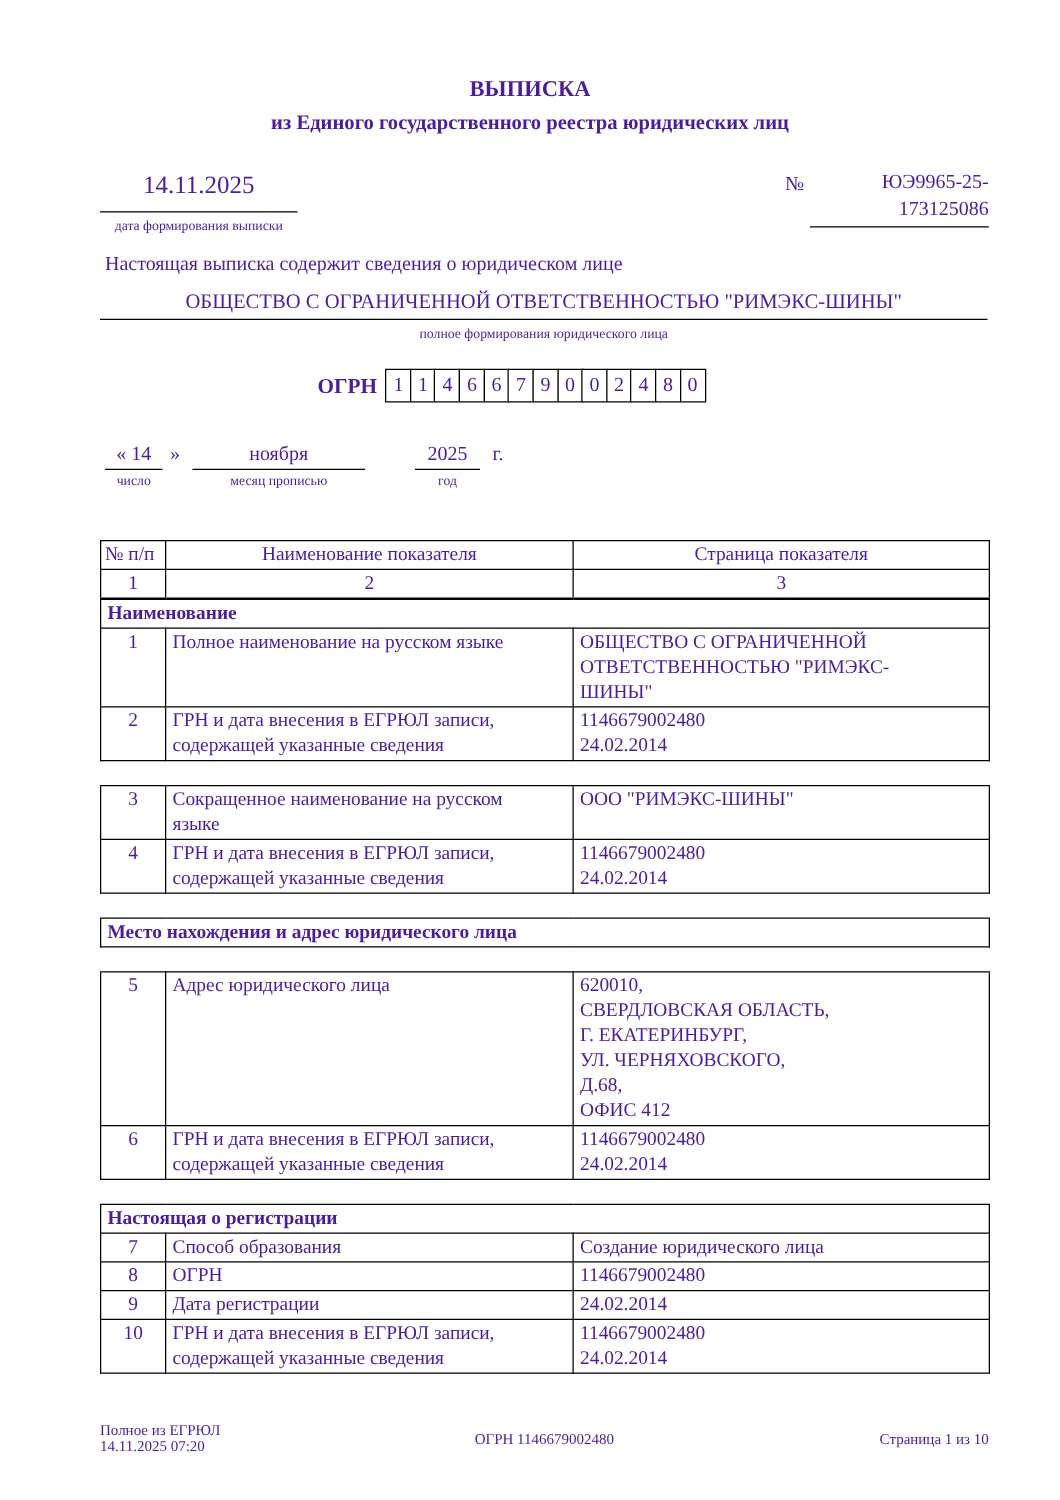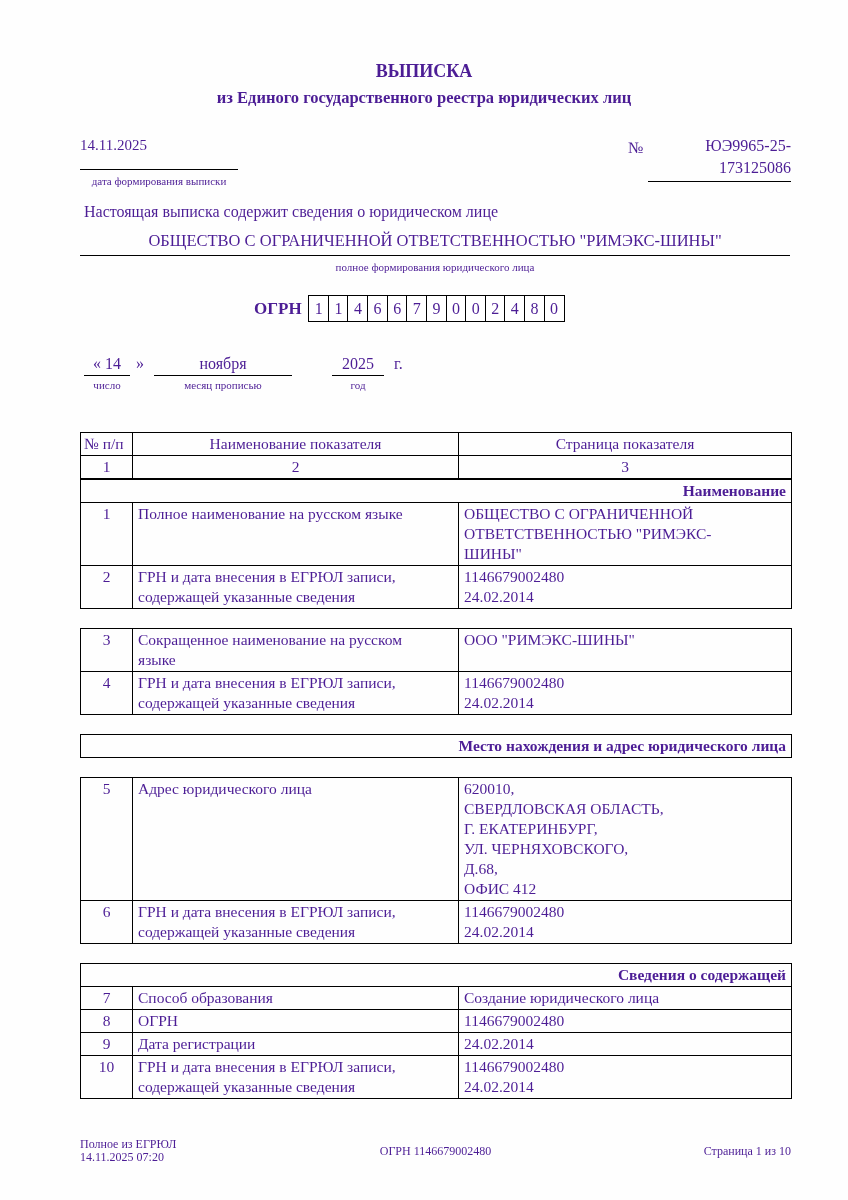--- a/index.html
+++ b/index.html
@@ -15,21 +15,21 @@
   .doc-title {
     position: absolute; top: 61px; left: 0; width: 100%;
     text-align: center; font-weight: bold; font-size: 18px;
   }
   .doc-subtitle {
     position: absolute; top: 88px; left: 0; width: 100%;
     text-align: center; font-weight: bold; font-size: 16.5px;
   }
   .date-block {
     position: absolute; top: 137px; left: 80px; width: 158px;
-    font-size: 15px; height: 32px;
+    text-align: center; font-size: 20px; height: 32px;
     border-bottom: 1.5px solid #000;
   }
   .date-label {
     position: absolute; top: 175px; left: 80px; width: 158px;
     text-align: center; font-size: 11px;
   }
   .number-sign { position: absolute; top: 139px; left: 628px; font-size: 16px; }
   .number-block {
     position: absolute; top: 135px; left: 648px; width: 143px;
     text-align: right; font-size: 16px; line-height: 22px;
@@ -69,21 +69,21 @@
     border-collapse: collapse; table-layout: fixed;
     width: 711px; font-size: 15.5px; background: transparent;
   }
   .main-table td {
     border: 1.4px solid #000; padding: 1px 5px;
     vertical-align: top; line-height: 20px; overflow: hidden;
   }
   .row-header td { text-align: center; }
   .row-header td:first-child { text-align: left; padding-left: 3px; }
   .row-colnum td { text-align: center; border-bottom: 2.5px solid #000; }
-  .row-section td { text-align: right; font-weight: bold; }
+  .row-section td { text-align: left; font-weight: bold; }
   .row-spacer td { border-left: none; border-right: none; height: 17px; }
   .cell-num { text-align: center; }
   .cell-name { white-space: pre-line; }
   .cell-value { white-space: pre-line; }
 
   .footer { position: absolute; top: 1138px; left: 80px; width: 711px; font-size: 12px; line-height: 13px; }
   .footer-left { position: absolute; left: 0; top: 0; }
   .footer-center { position: absolute; left: 0; top: 7px; width: 100%; text-align: center; }
   .footer-right { position: absolute; right: 0; top: 7px; }
 </style>
@@ -221,21 +221,21 @@
           <td class="cell-num">6</td>
           <td class="cell-name">ГРН и дата внесения в ЕГРЮЛ записи,
 содержащей указанные сведения</td>
           <td class="cell-value">1146679002480
 24.02.2014</td>
         </tr>
         <tr class="row-spacer">
           <td colspan="3"></td>
         </tr>
         <tr class="row-section">
-          <td colspan="3">Сведения о содержащей</td>
+          <td colspan="3">Настоящая о регистрации</td>
         </tr>
         <tr class="row-data">
           <td class="cell-num">7</td>
           <td class="cell-name">Способ образования</td>
           <td class="cell-value">Создание юридического лица</td>
         </tr>
         <tr class="row-data">
           <td class="cell-num">8</td>
           <td class="cell-name">ОГРН</td>
           <td class="cell-value">1146679002480</td>

